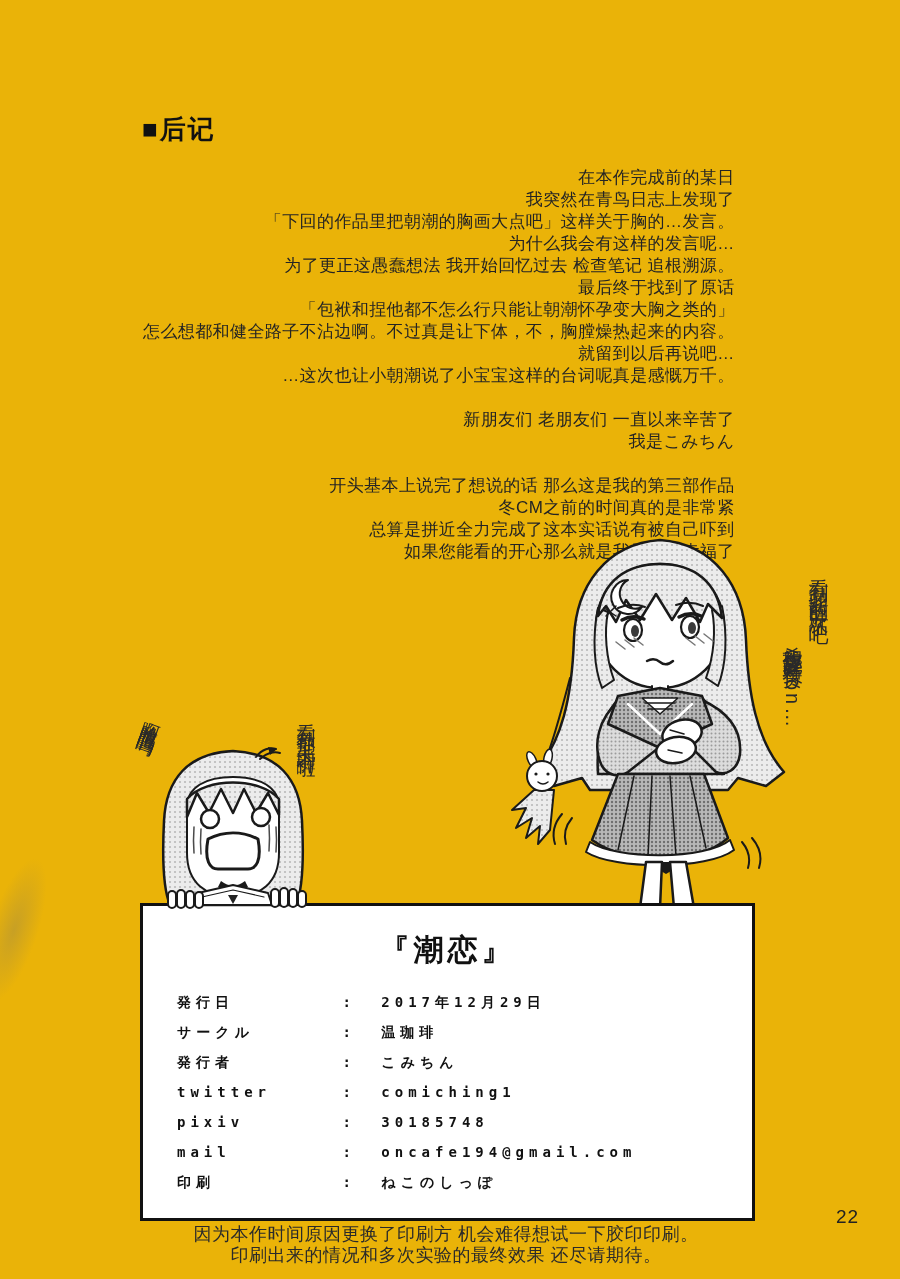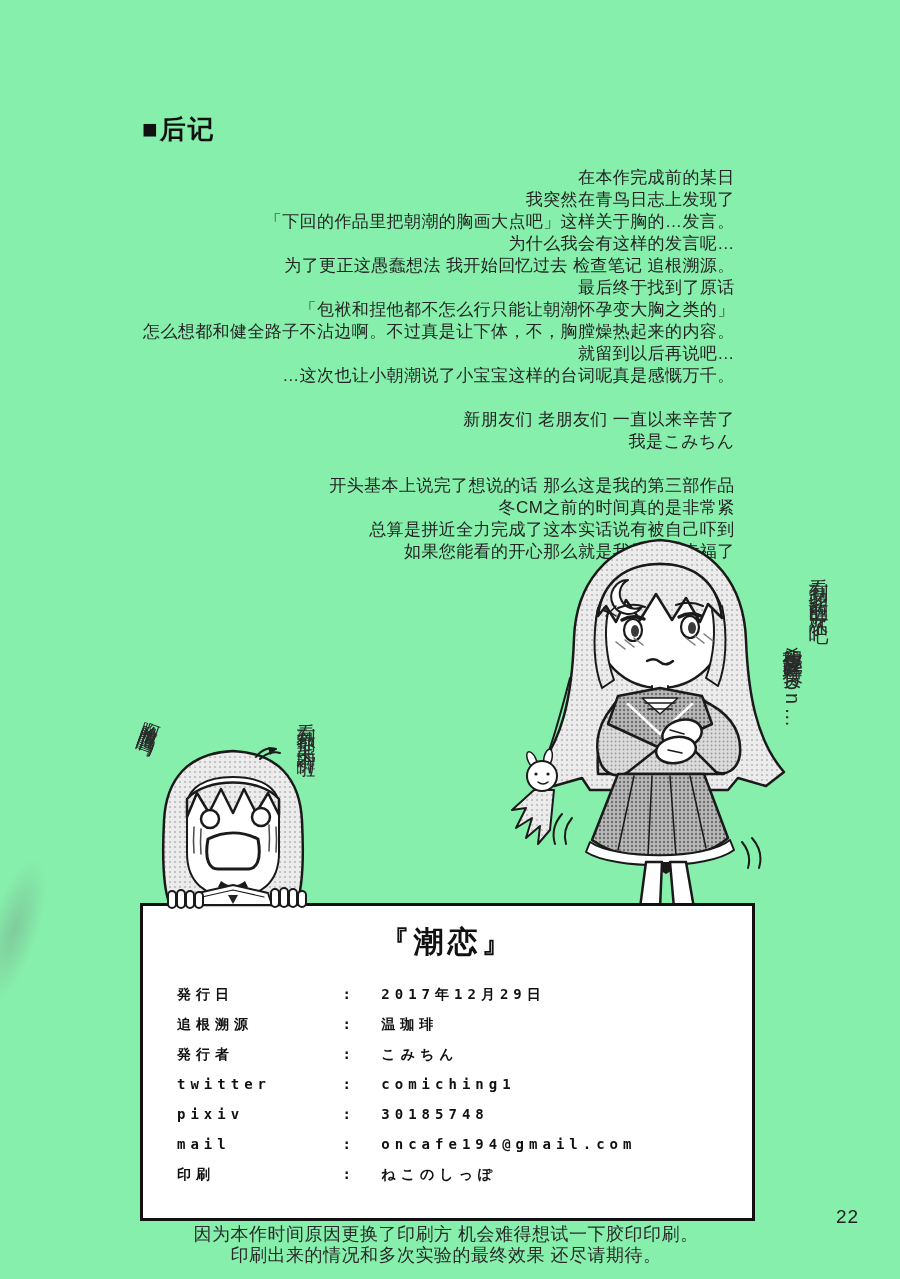--- a/index.html
+++ b/index.html
@@ -1,17 +1,17 @@
 <!DOCTYPE html>
 <html><head>
 <meta charset="utf-8">
 <style>
   html,body { margin:0; padding:0; background:#e9e9e9; }
   .page {
-    position:relative; width:900px; height:1279px; background:#86efac;
+    position:relative; width:900px; height:1279px; background:#eab308;
     font-family:"Liberation Sans","DejaVu Sans",sans-serif; color:#1c1c1c;
     overflow:hidden; margin:0 auto;
   }
   .heading {
     position:absolute; left:142px; top:112px;
     font-size:26px; font-weight:bold; letter-spacing:2px; color:#111;
   }
   .afterword-body {
     position:absolute; left:143px; top:167px;
     font-size:17px; line-height:22px; letter-spacing:0.4px;
@@ -29,21 +29,21 @@
     transform:rotate(20deg); transform-origin:50% 0;
   }
   .illu { position:absolute; }
   .illu-tall { left:470px; top:528px; z-index:1; }
   .illu-chibi { left:138px; top:745px; z-index:4; }
   .colophon {
     position:absolute; left:140px; top:903px; width:609px; height:312px;
     border:3px solid #111; background:#fff; z-index:3;
   }
   .colophon-title {
-    margin-top:16px; text-align:center;
+    margin-top:24px; text-align:center;
     font-size:30px; font-weight:bold; letter-spacing:4px; color:#111;
   }
   .colophon-rows { margin:16px 0 0 34px; }
   .colophon-row {
     font-family:"DejaVu Sans Mono","Liberation Sans",sans-serif;
     font-weight:700; font-size:14px; line-height:30px; letter-spacing:5px; color:#111;
     white-space:nowrap;
   }
   .col-label { display:inline-block; min-width:152px; }
   .col-colon { display:inline-block; margin-right:12px; }
@@ -193,21 +193,21 @@
     <div class="colophon-title">『潮恋』</div>
     <div class="colophon-rows">
 
         <div class="colophon-row">
           <span class="col-label">発行日</span>
           <span class="col-colon">:</span>
           <span class="col-value">2017年12月29日</span>
         </div>
 
         <div class="colophon-row">
-          <span class="col-label">追根溯源</span>
+          <span class="col-label">サークル</span>
           <span class="col-colon">:</span>
           <span class="col-value">温珈琲</span>
         </div>
 
         <div class="colophon-row">
           <span class="col-label">発行者</span>
           <span class="col-colon">:</span>
           <span class="col-value">こみちん</span>
         </div>
 

